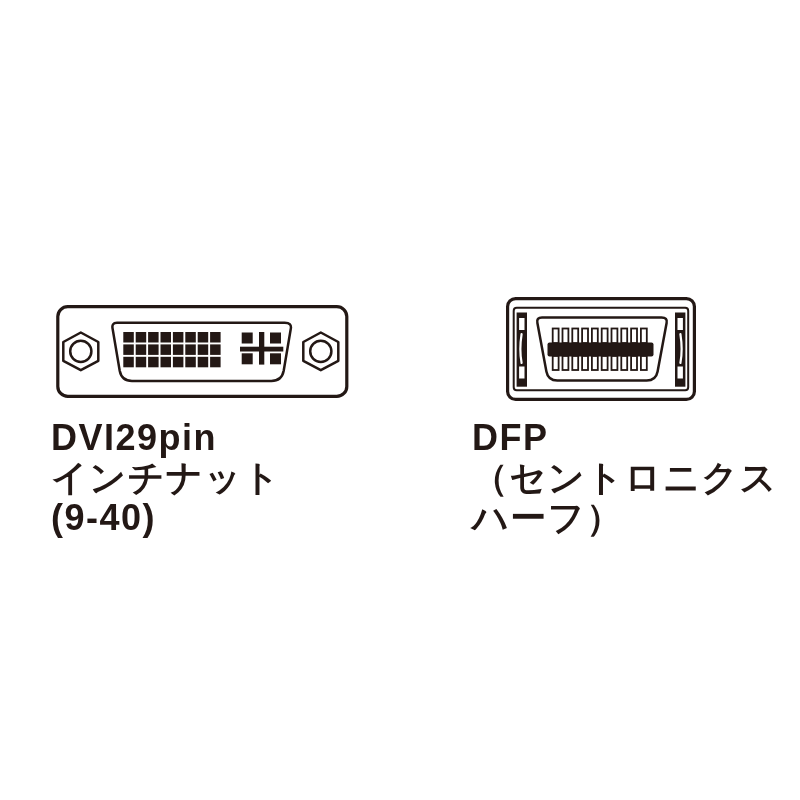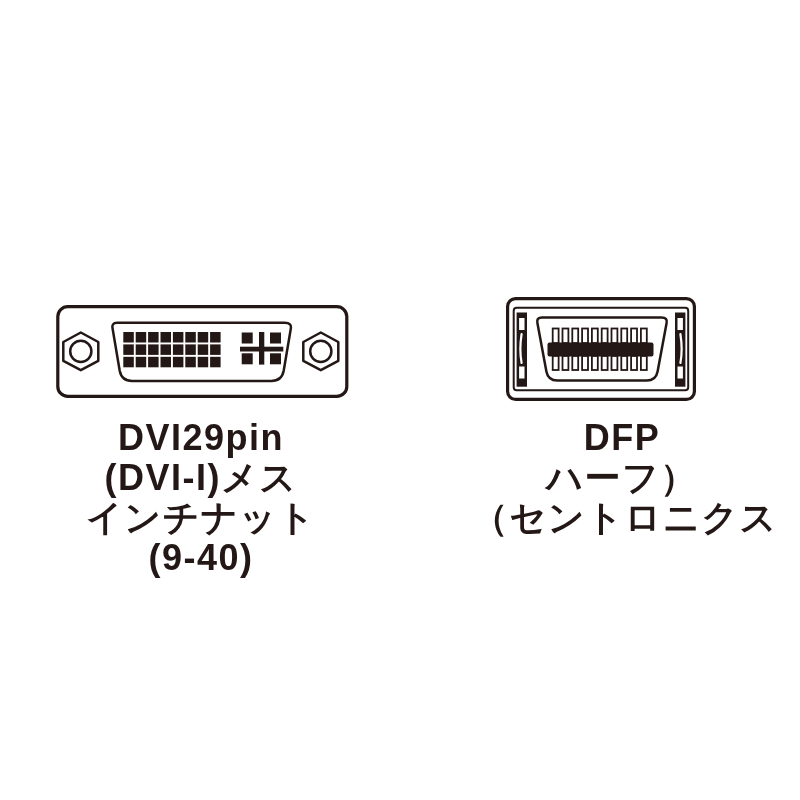--- a/index.html
+++ b/index.html
@@ -22,21 +22,20 @@
   .s2  { stroke: var(--ink); stroke-width: 2.0; fill: #ffffff; stroke-linejoin: round; }
   .ink { fill: var(--ink); stroke: none; }
   .pin { stroke: var(--ink); stroke-width: 1.8; fill: #ffffff; }
   .white-notch { fill: #ffffff; stroke: none; }
   .white-spring { stroke: #ffffff; stroke-width: 2.2; fill: none; stroke-linecap: round; }
 
   .caption {
     position: absolute;
     top: 418px;
     width: 300px;
-    text-align: center;
     color: var(--ink);
     font-size: 36px;
     font-weight: bold;
     line-height: 40px;
     letter-spacing: 1.5px;
     white-space: nowrap;
   }
   #caption-left  { left: 51px;  }
   #caption-right { left: 472px; }
 </style>
@@ -143,24 +142,23 @@
         <rect class="pin" x="95.7" y="59" width="5.9" height="14"></rect>
         <rect class="pin" x="105.5" y="59" width="5.9" height="14"></rect>
         <rect class="pin" x="115.30000000000001" y="59" width="5.9" height="14"></rect>
         <rect class="pin" x="125.10000000000001" y="59" width="5.9" height="14"></rect>
         <rect class="pin" x="134.9" y="59" width="5.9" height="14"></rect>
       </g>
   </svg>
 
   <div id="caption-left" class="caption">
     <div>DVI29pin</div>
-    <div>(DVI-I)メス</div>
     <div>インチナット</div>
     <div>(9-40)</div>
   </div>
 
   <div id="caption-right" class="caption">
     <div>DFP</div>
+    <div>（セントロニクス</div>
     <div>ハーフ）</div>
-    <div>（セントロニクス</div>
   </div>
 
 </div>
 
 </body></html>

